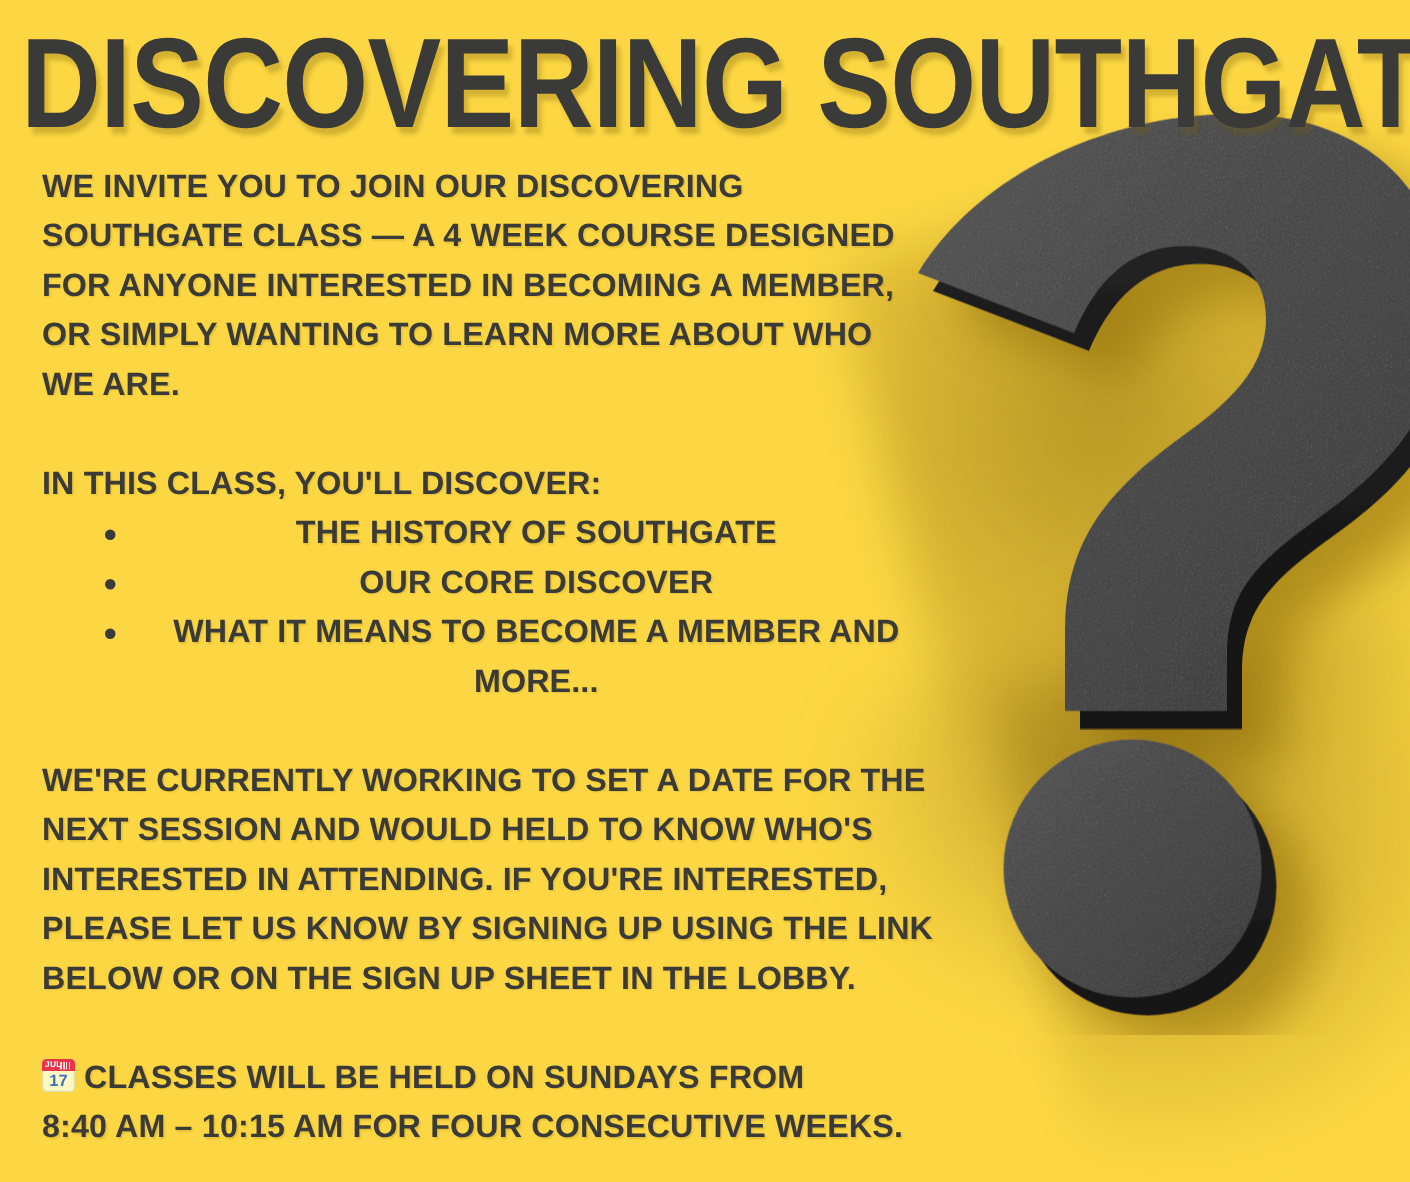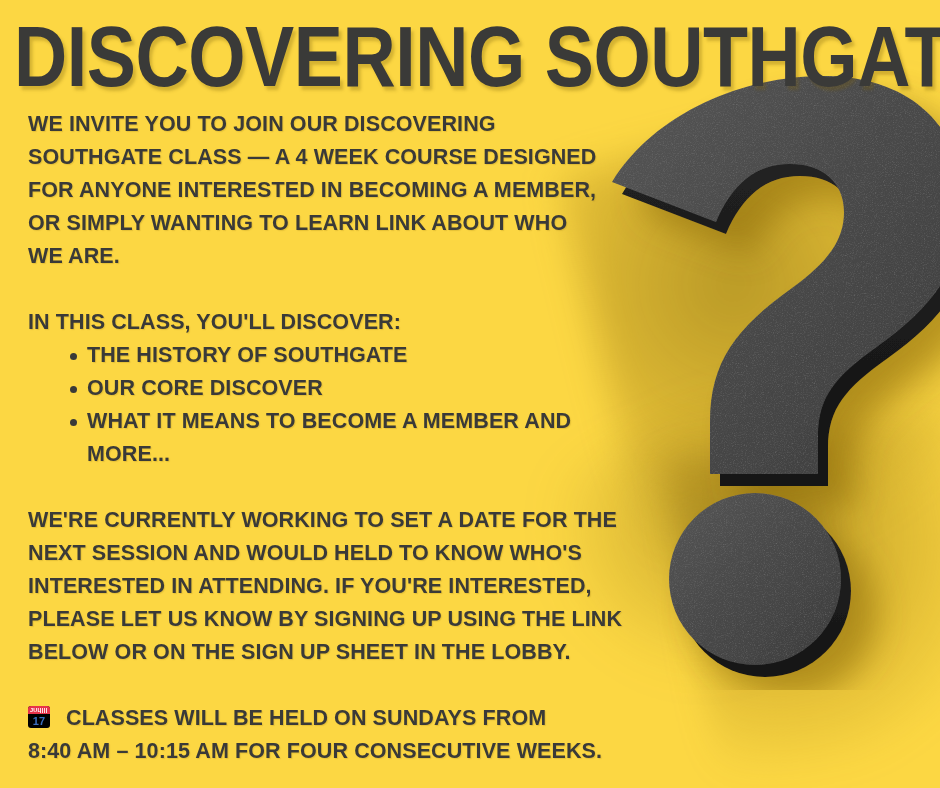--- a/index.html
+++ b/index.html
@@ -108,20 +108,21 @@
   .para-gap { height: 33px; }
 
   ul.bullets {
     margin: 0;
     padding: 0 0 0 42px;
     list-style: none;
   }
   ul.bullets li {
     position: relative;
     padding-left: 17px;
+    text-align: center;
   }
   ul.bullets li::before {
     content: "";
     position: absolute;
     left: 0;
     top: 14px;
     width: 7px;
     height: 7px;
     border-radius: 50%;
     background: #3A3A38;
@@ -132,23 +133,23 @@
     text-underline-offset: 3px;
   }
 
   
   .cal-emoji {
     display: inline-block;
     position: relative;
     width: 22px;
     height: 22px;
     vertical-align: -3px;
-    margin-right: 16px;
+    margin-right: 6px;
     border-radius: 3px;
-    background: #000000;
+    background: #fef9c3;
     box-shadow: 0 0 0 1px rgba(0,0,0,0.10) inset;
     overflow: hidden;
     text-shadow: none;
   }
   .cal-emoji .cal-top {
     position: absolute;
     left: 0; top: 0; right: 0;
     height: 8px;
     background: #E8334A;
     color: #ffffff;
@@ -252,21 +253,21 @@
   </div>
 
   <div id="headline">DISCOVERING SOUTHGATE</div>
 
   <div id="copy">
 
     <div>
       <p>WE INVITE YOU TO JOIN OUR DISCOVERING</p>
       <p>SOUTHGATE CLASS — A 4 WEEK COURSE DESIGNED</p>
       <p>FOR ANYONE INTERESTED IN BECOMING A MEMBER,</p>
-      <p>OR SIMPLY WANTING TO LEARN LINK ABOUT WHO</p>
+      <p>OR SIMPLY WANTING TO LEARN MORE ABOUT WHO</p>
       <p>WE ARE.</p>
     </div>
 
     <div class="para-gap"></div>
 
     <p>IN THIS CLASS, YOU'LL DISCOVER:</p>
 
     <ul class="bullets">
       <li>
         <span>THE HISTORY OF SOUTHGATE</span>

